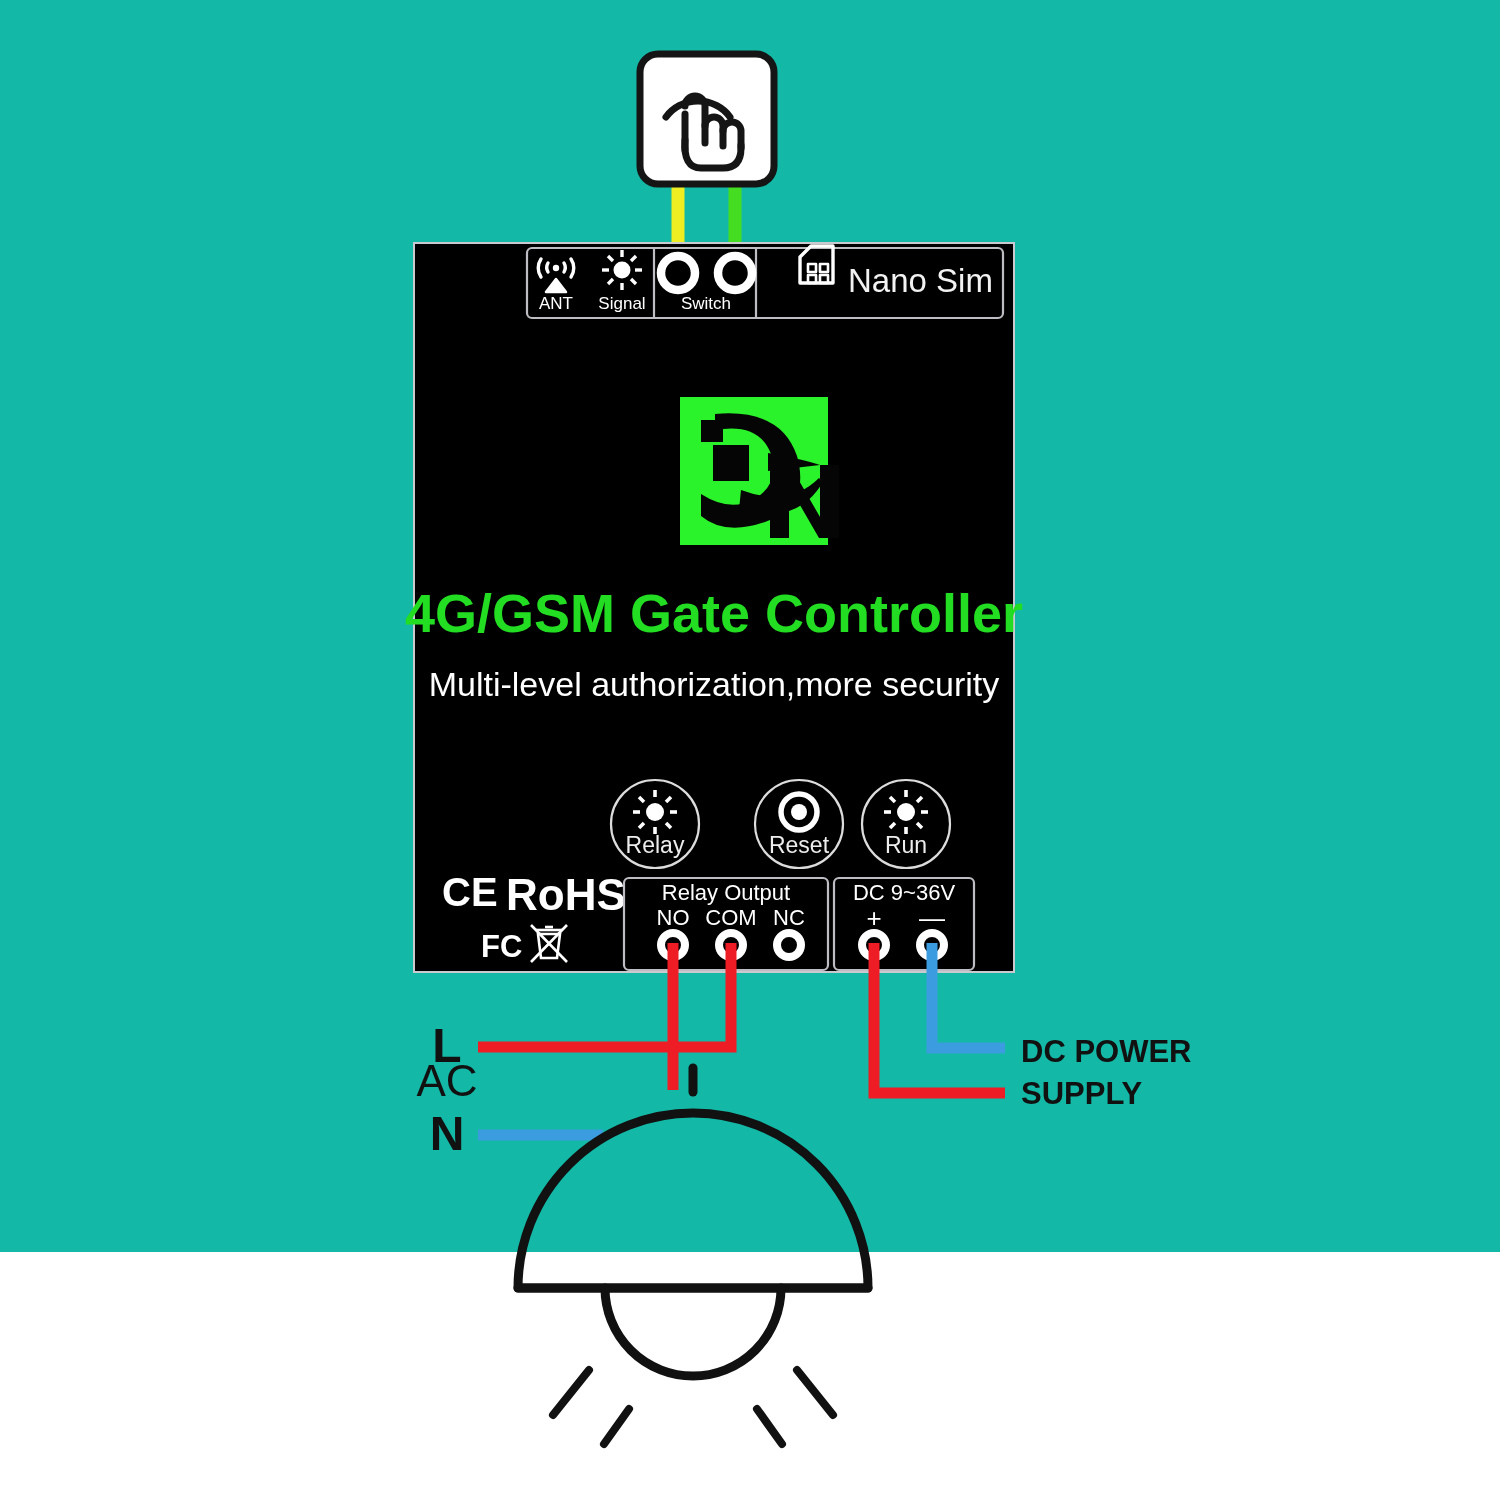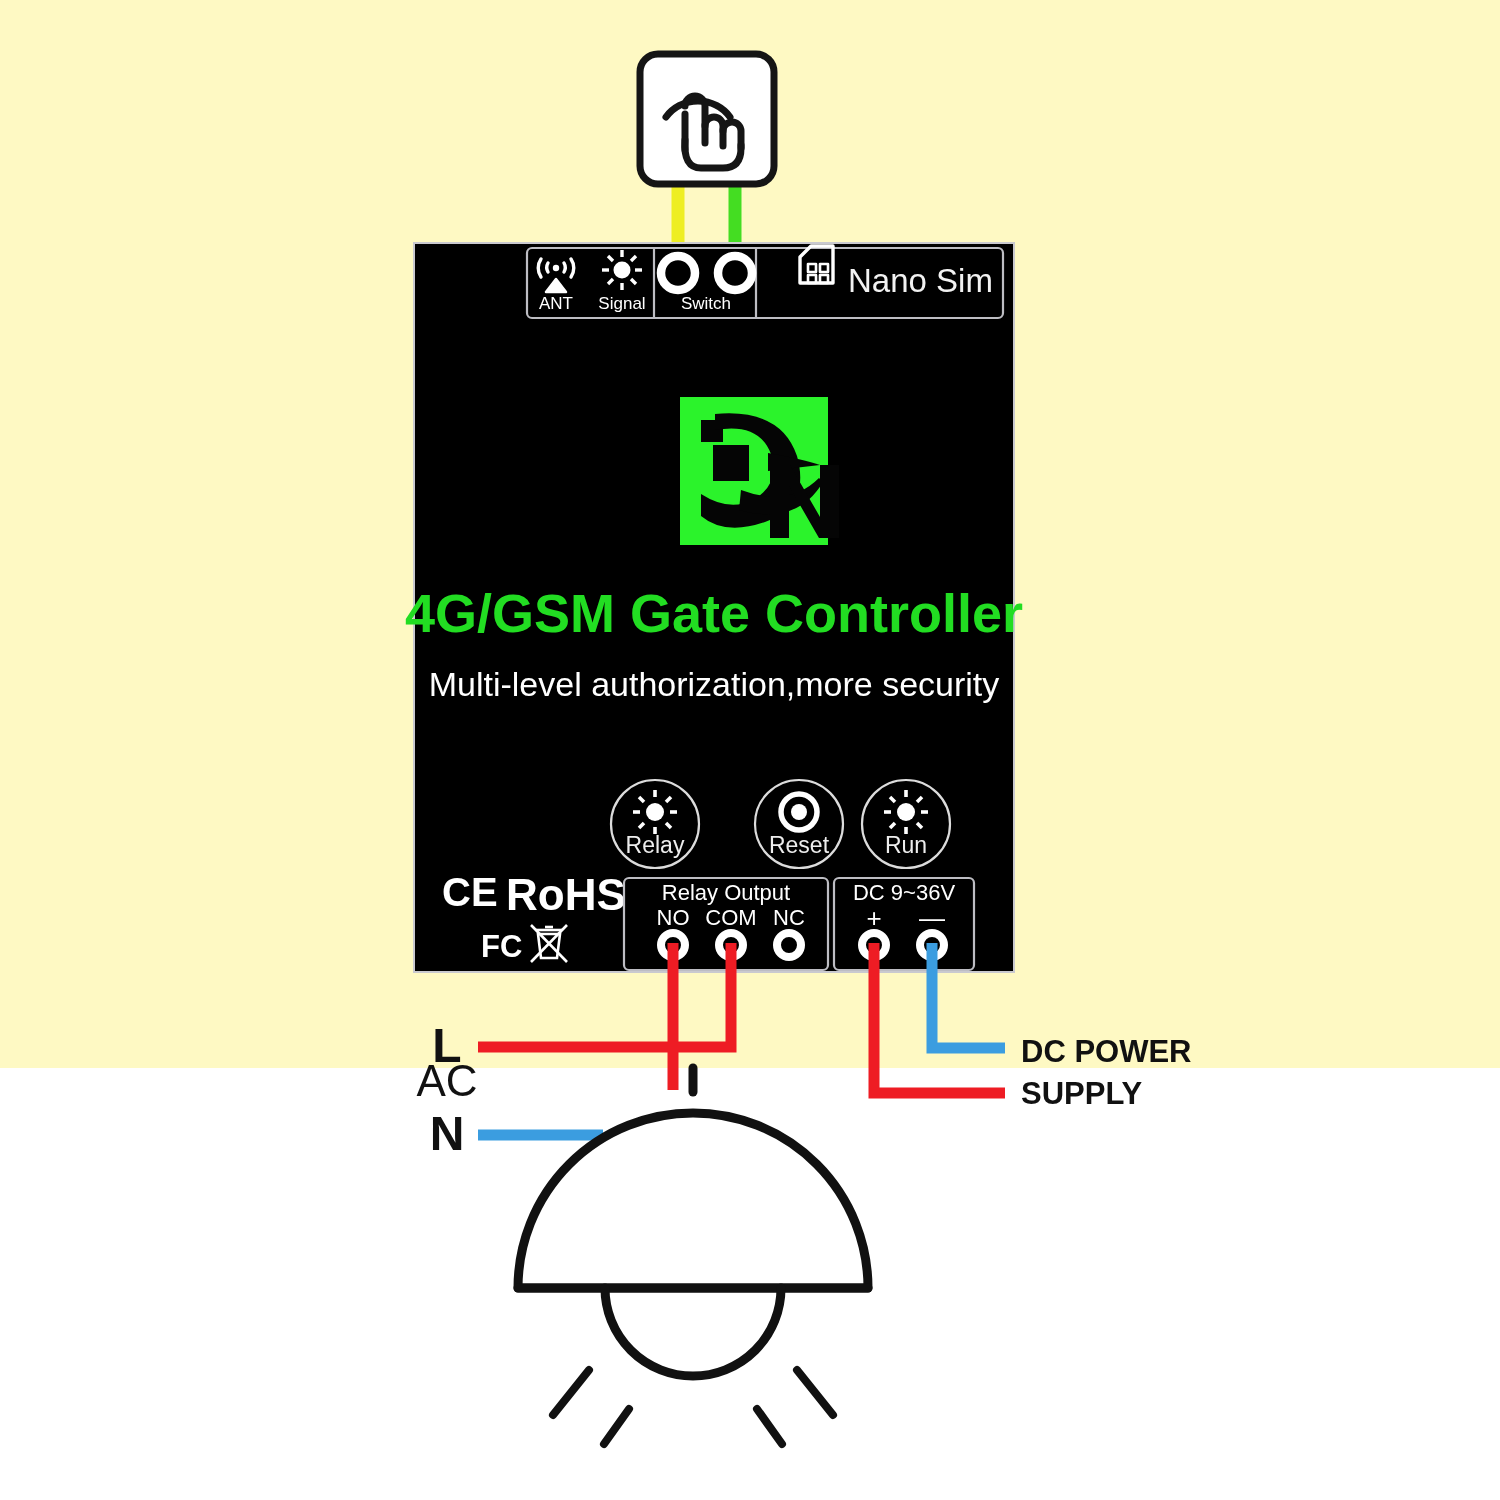--- a/index.html
+++ b/index.html
@@ -1,17 +1,17 @@
 <!DOCTYPE html>
 <html><head>
 <meta charset="utf-8">
 <style>
   html,body{margin:0;padding:0;background:#ffffff;}
   body{width:1500px;height:1500px;font-family:"Liberation Sans",sans-serif;overflow:hidden;}
-  #stage{position:relative;width:1500px;height:1068px;background:#fef9c3;}
+  #stage{position:relative;width:1500px;height:1252px;background:#14b8a6;}
   svg{display:block;}
   .lbl{font-family:"Liberation Sans",sans-serif;}
 </style>
 </head>
 <body>
 
 <div id="stage">
 
 <svg width="1500" height="1500" viewBox="0 0 1500 1500" xmlns="http://www.w3.org/2000/svg">
 

